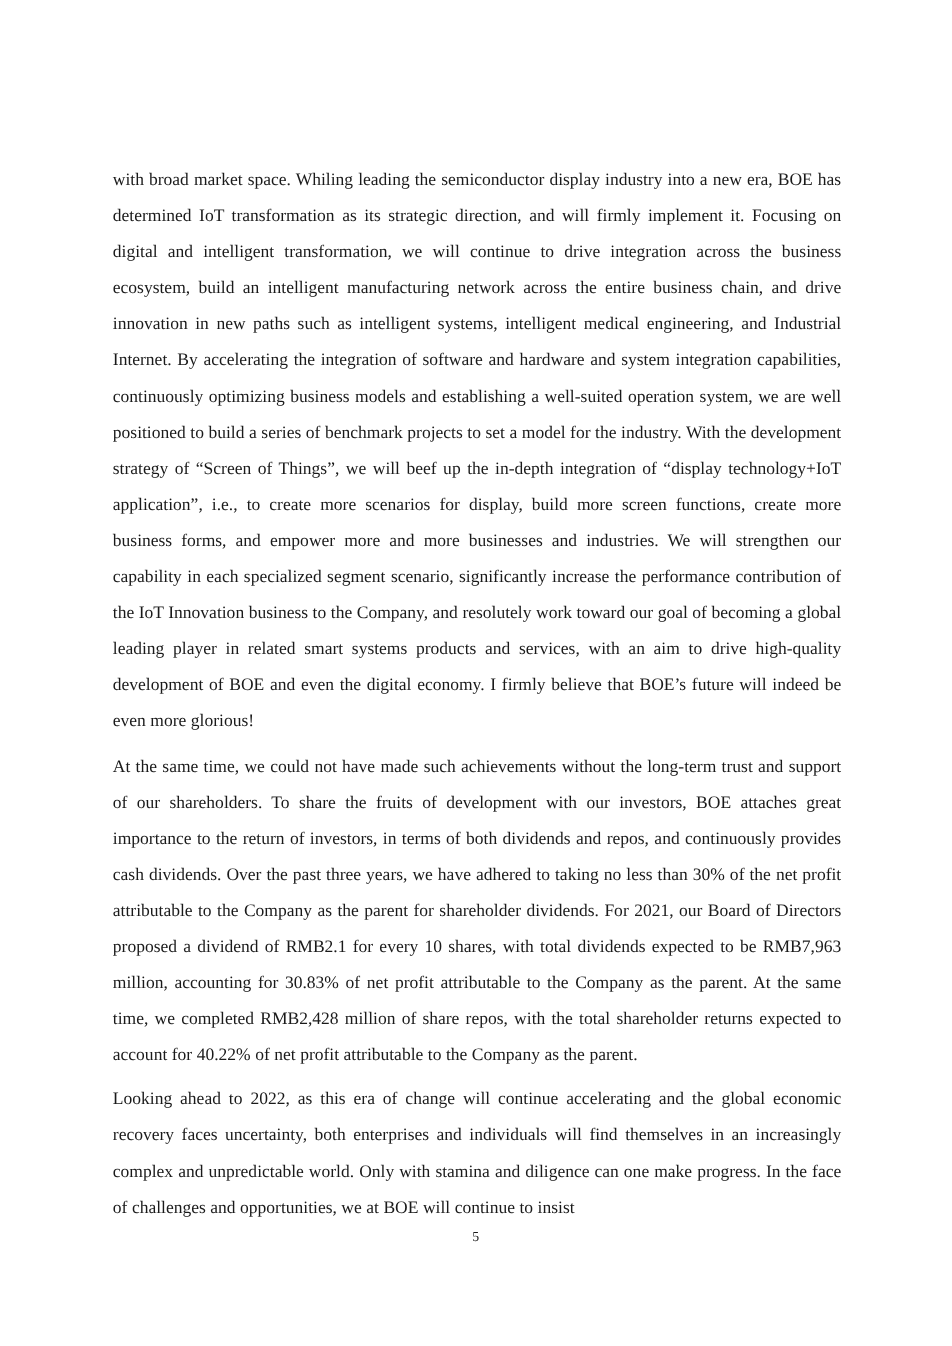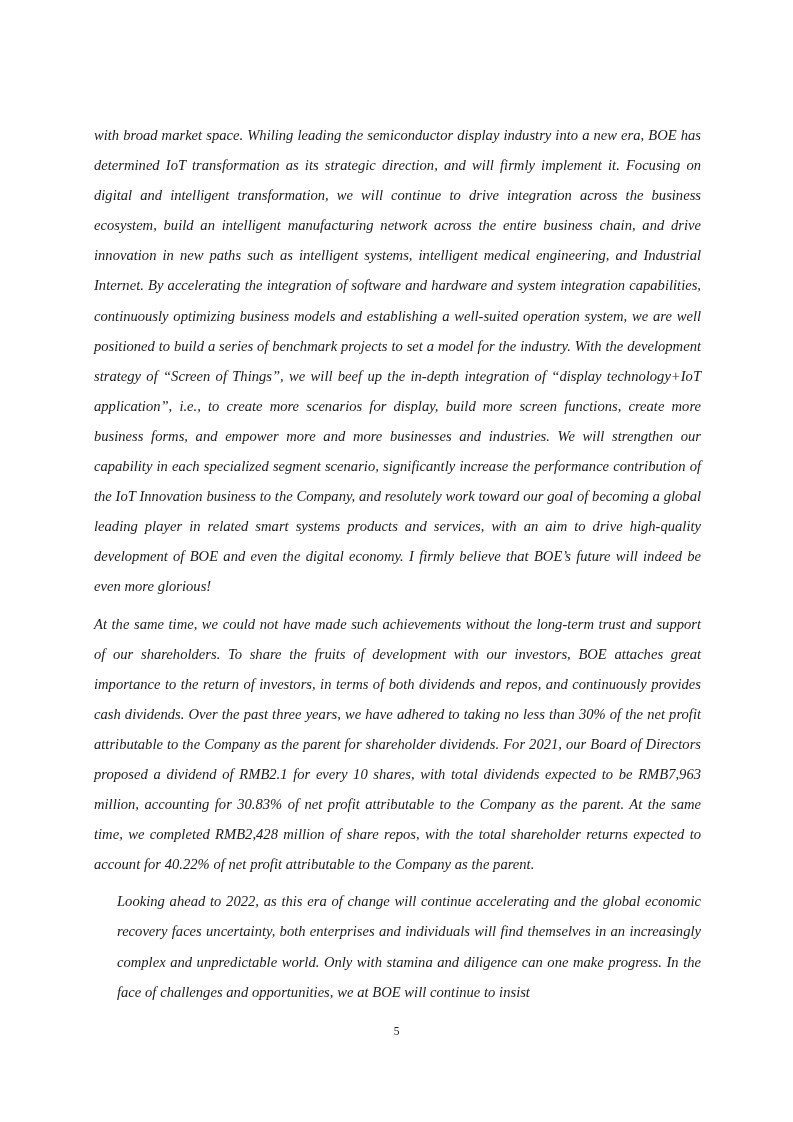--- a/index.html
+++ b/index.html
@@ -17,38 +17,36 @@
     position: relative;
     width: 793px;
     height: 1122px;
     background: #ffffff;
     overflow: hidden;
     box-sizing: border-box;
   }
   .text-block {
     position: absolute;
     left: 94px;
-    top: 120px;
+    top: 135px;
     width: 607px;
-    font-style: italic;
   }
   .para {
     margin: 0 0 7px 0;
     font-size: 14.6px;
     line-height: 30.1px;
     text-align: justify;
     text-justify: inter-word;
     color: #1a1a1a;
     letter-spacing: 0.0px;
     word-spacing: 0.1px;
     hyphens: none;
   }
   .para:last-child {
     margin-bottom: 0;
-    margin-left: 23px;
   }
   
   .page-number {
     position: absolute;
     left: 0;
     right: 0;
     top: 1024px;
     text-align: center;
     font-size: 11.5px;
     line-height: 14px;

